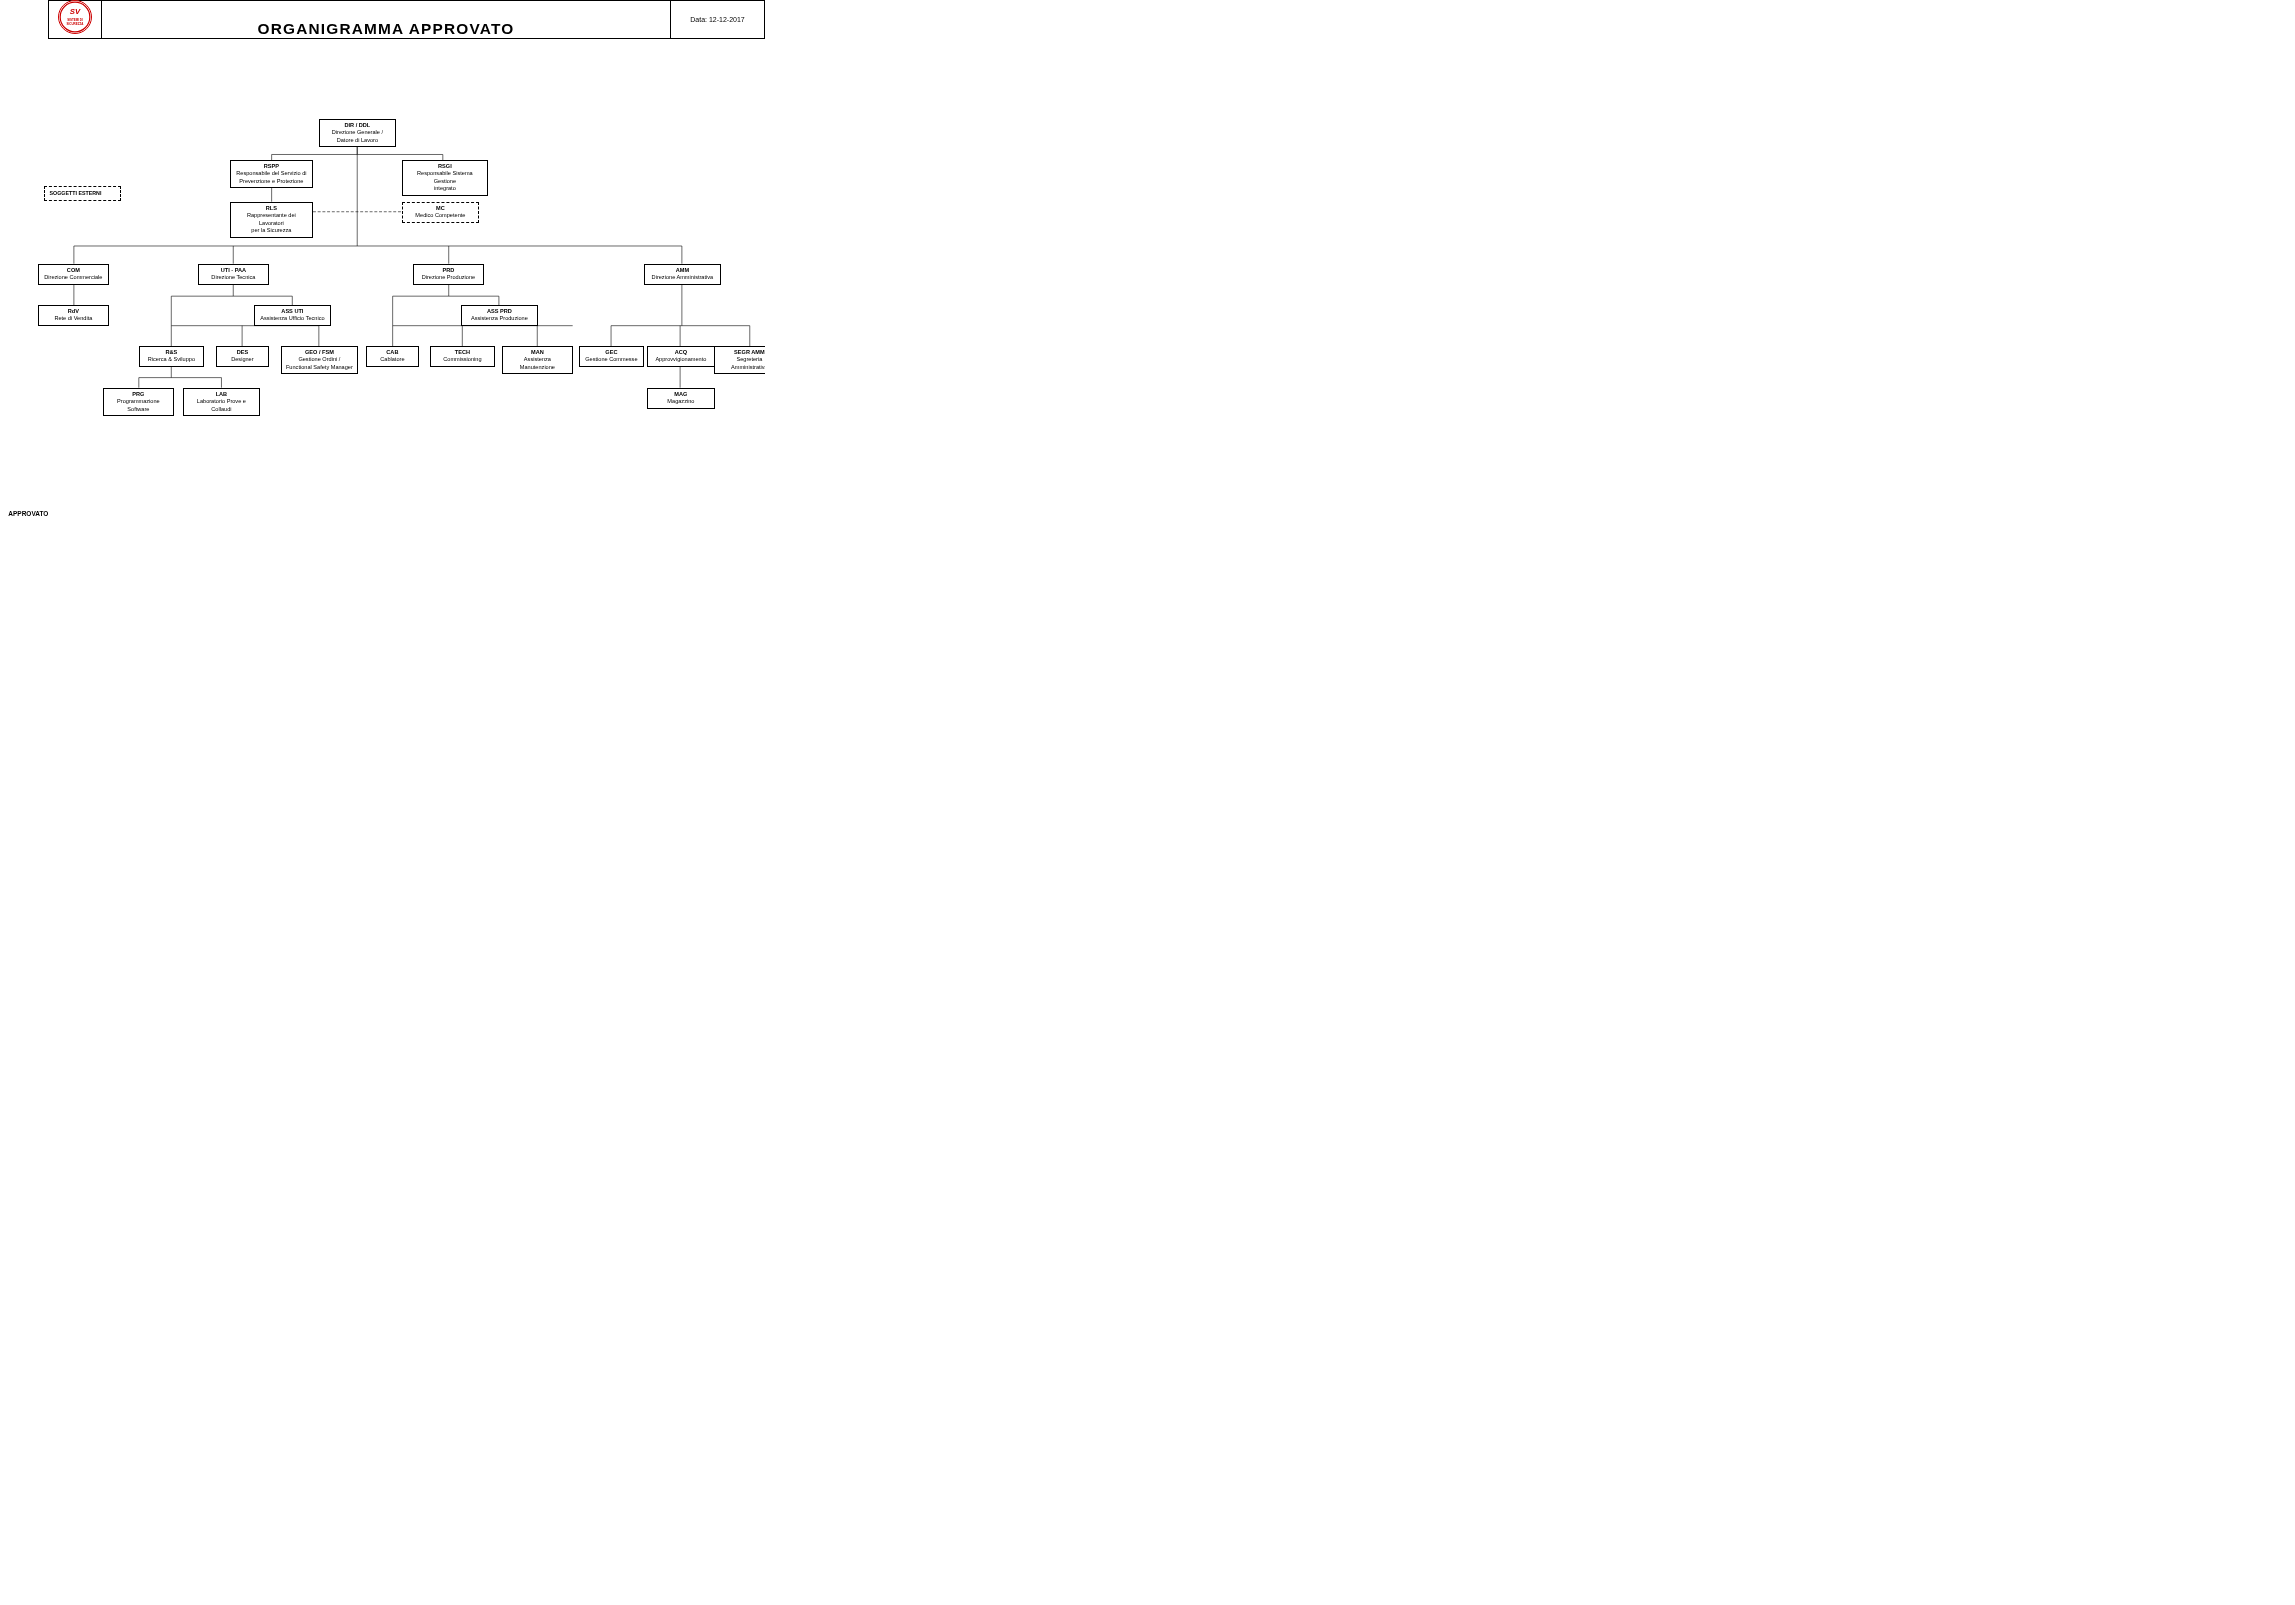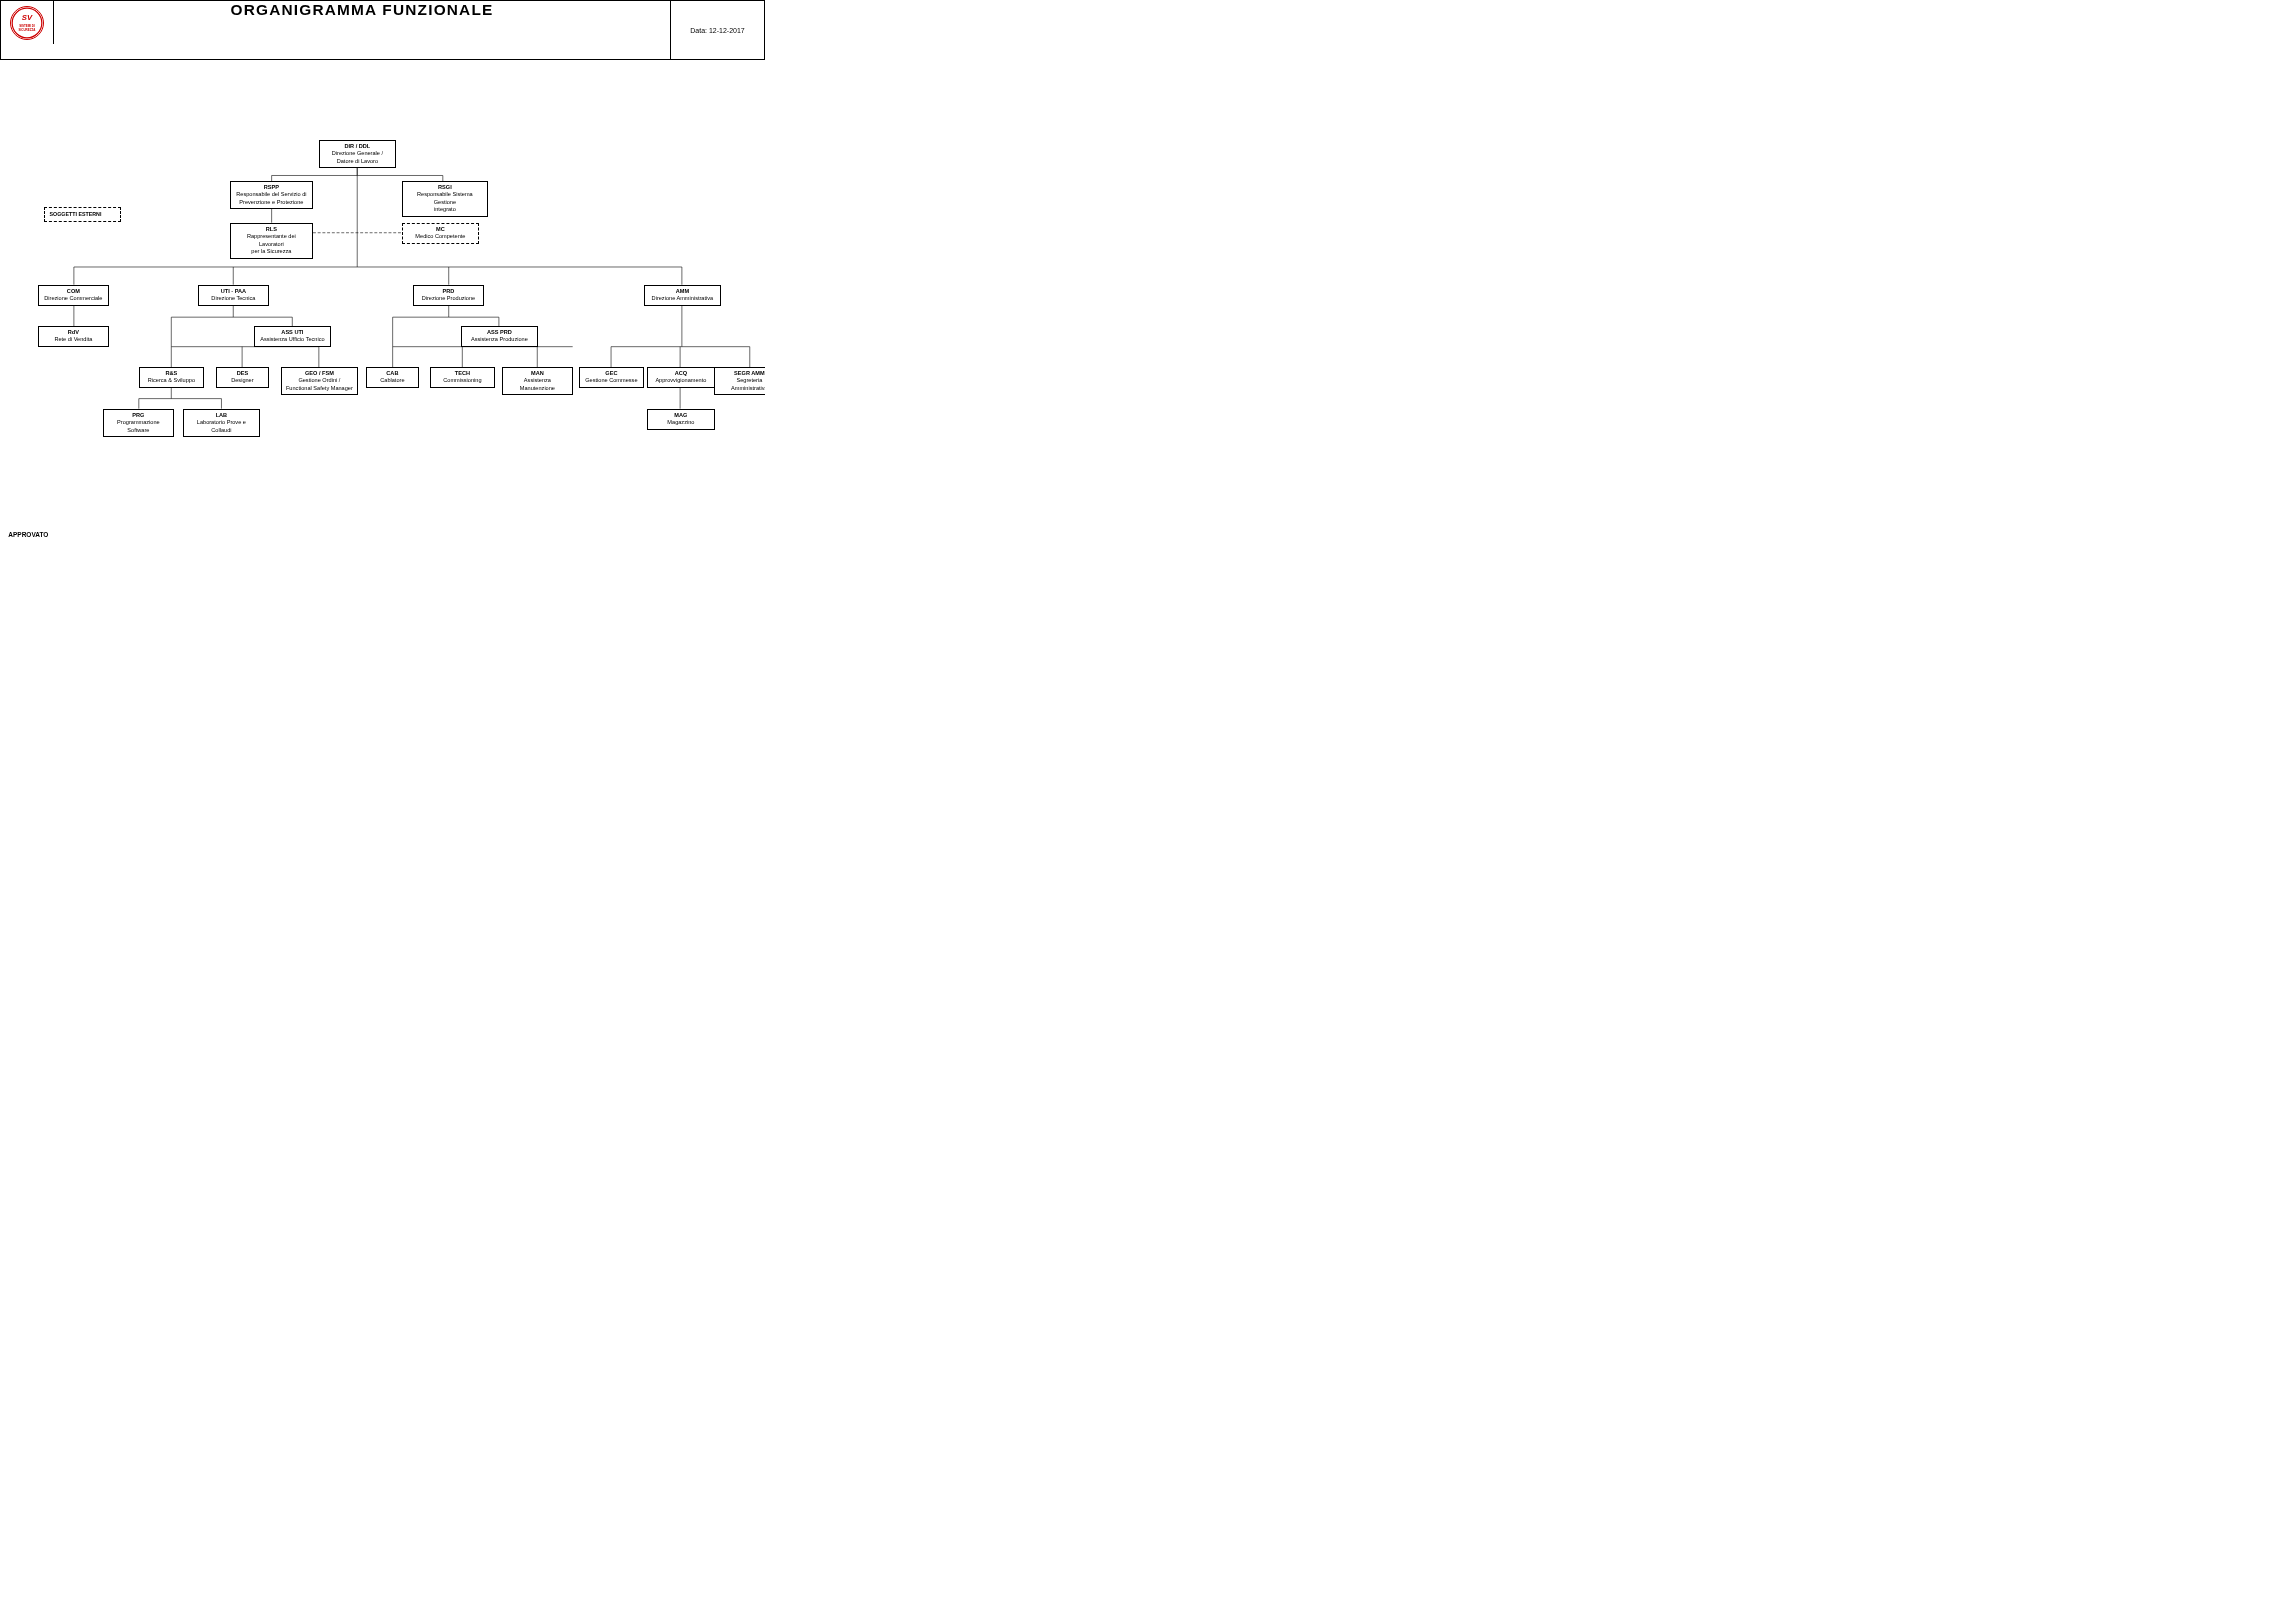--- a/index.html
+++ b/index.html
@@ -8,23 +8,24 @@
       font-family: Arial, sans-serif;
       font-size: 6.5px;
       color: #000;
       width: 765px;
       min-height: 535px;
     }
 
     
     .header {
       display: flex;
-      align-items: flex-start;
+      align-items: flex-end;
       border: 0.6px solid #000;
-      height: 60px;
+      height: 39px;
+      margin-left: 48px;
     }
     .header-logo {
       width: 53px;
       height: 43px;
       border-right: 0.6px solid #000;
       display: flex;
       align-items: center;
       justify-content: center;
       flex-shrink: 0;
     }
@@ -125,21 +126,21 @@
   <div class="header-logo">
     <div class="logo-circle">
       <svg width="32" height="32" viewBox="0 0 54 54" style="font-size:11px">
         <circle cx="27" cy="27" r="25" fill="white" stroke="#cc0000" stroke-width="2"></circle>
         <text x="27" y="22" text-anchor="middle" font-size="13" font-weight="bold" fill="#cc0000" font-style="italic" font-family="Arial">SV</text>
         <text x="27" y="34" text-anchor="middle" font-size="5" fill="#cc0000" font-family="Arial" font-weight="bold">SISTEMI DI</text>
         <text x="27" y="41" text-anchor="middle" font-size="5" fill="#cc0000" font-family="Arial" font-weight="bold">SICUREZZA</text>
       </svg>
     </div>
   </div>
-  <div class="header-title">ORGANIGRAMMA FUNZIONALE</div>
+  <div class="header-title">ORGANIGRAMMA APPROVATO</div>
   <div class="header-date">Data: 12-12-2017</div>
 </div>
 
 <div class="main">
   <div class="org-chart">
 
     <svg class="connectors" viewBox="0 0 1276 760" width="753" height="449">
 
       <line x1="595" y1="157" x2="595" y2="175" stroke="#000" stroke-width="1"></line>
       <line x1="450" y1="175" x2="595" y2="175" stroke="#000" stroke-width="1"></line>

